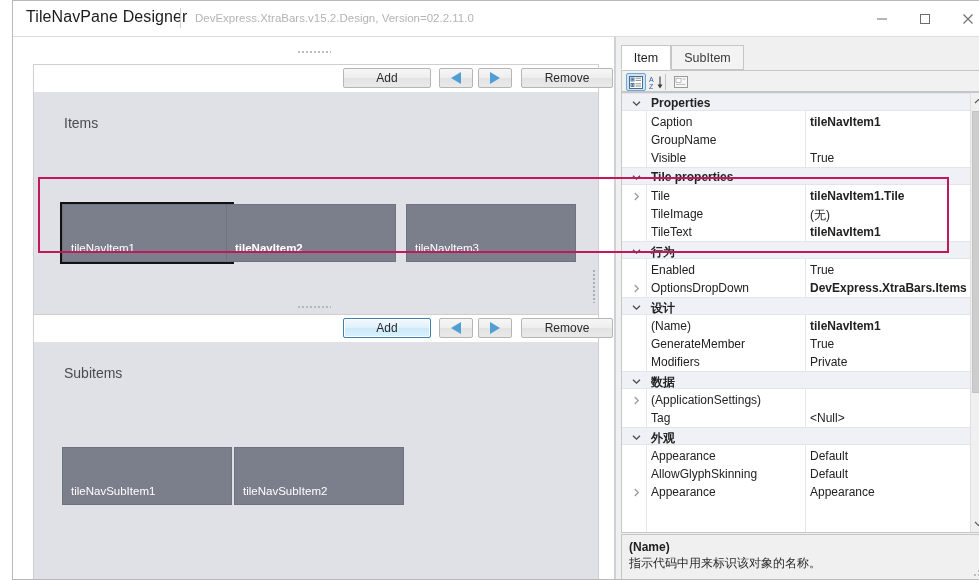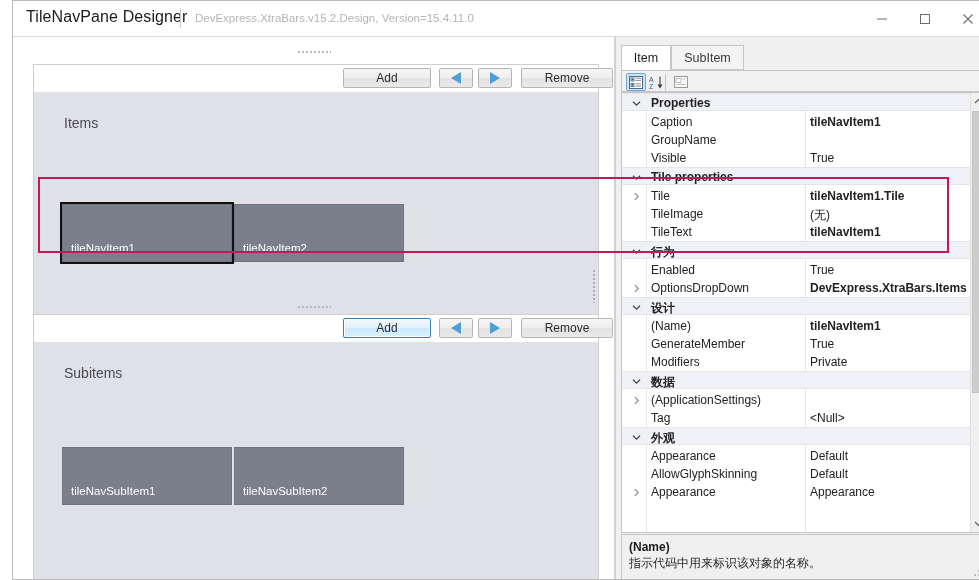--- a/index.html
+++ b/index.html
@@ -272,21 +272,21 @@
   }
 </style>
 </head>
 <body>
 
 <div id="root">
 
   <div id="titlebar">
     <div id="title-text">TileNavPane Designer</div>
     <div id="title-divider"></div>
-    <div id="title-sub">DevExpress.XtraBars.v15.2.Design, Version=15.4.11.0</div>
+    <div id="title-sub">DevExpress.XtraBars.v15.2.Design, Version=02.2.11.0</div>
 
     <div class="wbtn" id="btn-min">
       <svg width="12" height="12" viewBox="0 0 12 12">
           <line x1="1" y1="6" x2="11" y2="6" stroke="#6d6d6d" stroke-width="1"></line>
         </svg>
     </div>
     <div class="wbtn" id="btn-max">
       <svg width="12" height="12" viewBox="0 0 12 12">
           <rect x="1.5" y="1.5" width="9" height="9" fill="none" stroke="#6d6d6d" stroke-width="1"></rect>
         </svg>
@@ -315,22 +315,25 @@
         </button>
         <button class="btn" style="left:487px; top:3px; width:92px;">Remove</button>
       </div>
 
       <div class="panel-body">
         <div class="panel-label">Items</div>
 
         <div class="tile selected" style="left:28px; top:111px; width:170px; height:58px;">
           <span class="tlabel">tileNavItem1</span>
         </div>
-        <div class="tile" style="left:200px; top:111px; width:170px; height:58px;">
+        <div class="tile" style="left:192px; top:111px; width:170px; height:58px;font-weight:bold;">
           <span class="tlabel">tileNavItem2</span>
+        </div>
+        <div class="tile" style="left:372px; top:111px; width:170px; height:58px;">
+          <span class="tlabel">tileNavItem3</span>
         </div>
       </div>
     </div>
 
     <div class="grip-h" style="left:284px; top:267px;"></div>
 
     <div class="panel" id="subitems-panel" style="left:20px; top:277px; width:566px; height:268px;">
 
       <div class="panel-toolbar">
         <button class="btn focused" style="left:309px; top:3px; width:88px;">Add</button>

